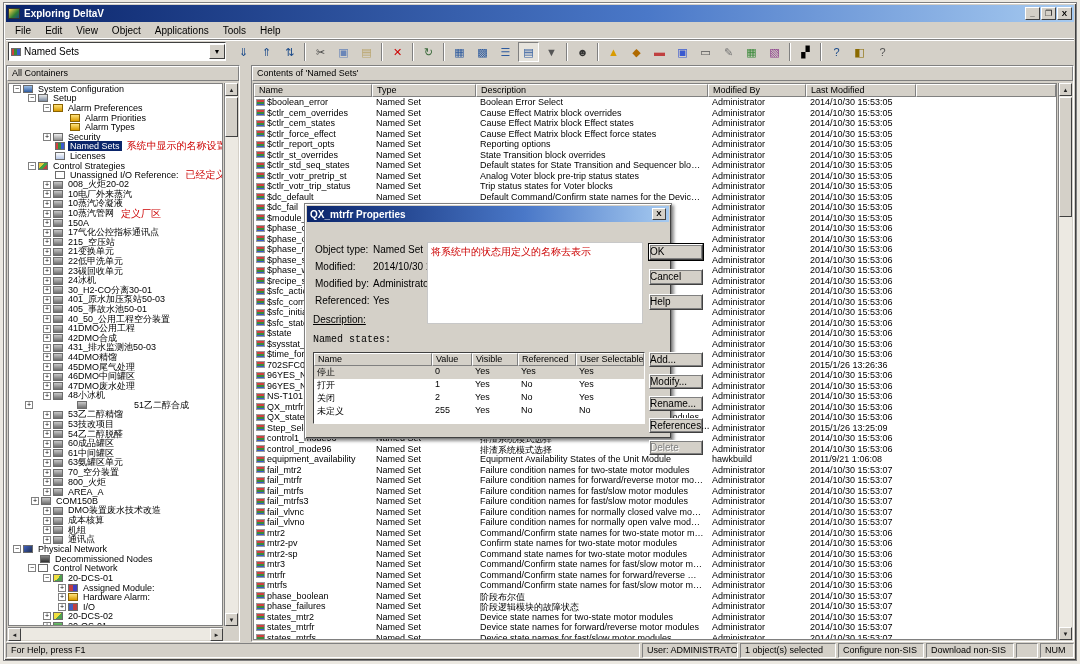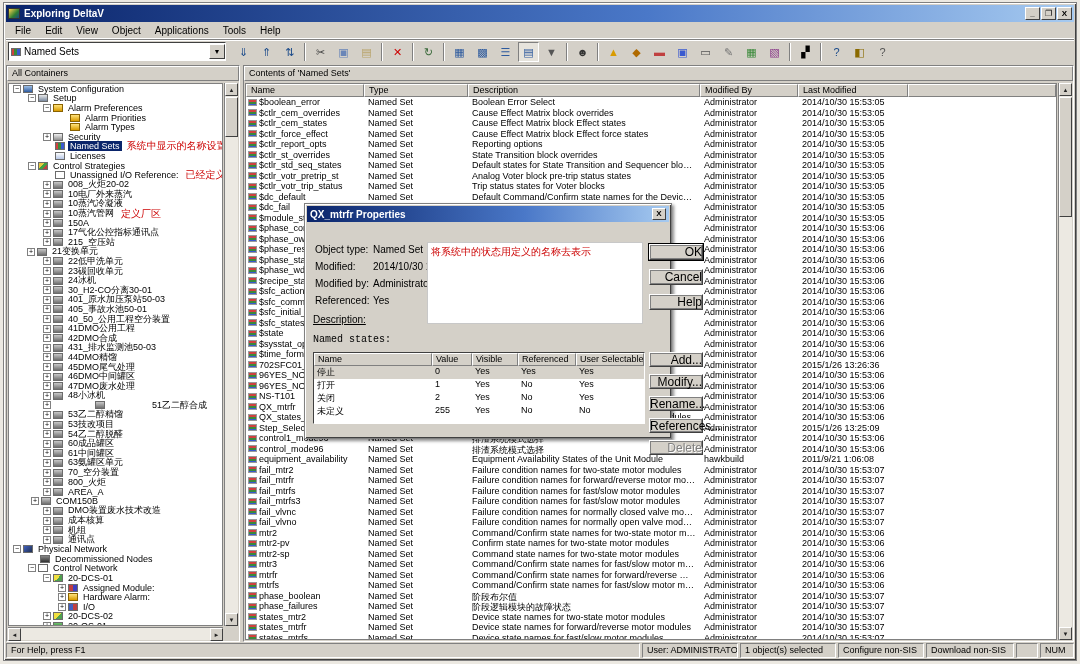--- a/index.html
+++ b/index.html
@@ -27,21 +27,21 @@
   .tbtn { width:21px; height:20px; margin:0 1px; background:#d4d0c8; font-size:11px; line-height:18px; text-align:center;
     border:1px solid #d4d0c8; }
   .tbtn.pressed { border-color:#808080 #fff #fff #808080; background:#e6e3dc; }
   .tsep { width:2px; height:18px; margin:0 3px; border-left:1px solid #808080; border-right:1px solid #fff; }
   
   .content { position:absolute; left:2px; right:2px; top:62px; bottom:18px; display:flex; }
   .pane { border:1px solid; border-color:#808080 #fff #fff #808080; background:#d4d0c8; position:relative; }
   .pane-header { height:15px; background:#d4d0c8; border:1px solid; border-color:#fff #808080 #808080 #fff;
     font-size:9px; padding:1px 4px; }
   .left-pane { width:234px; flex:0 0 auto; }
-  .right-pane { flex:1; margin-left:3px; }
+  .right-pane { flex:1; margin-left:11px; }
   .tree-body { position:absolute; left:1px; right:16px; top:17px; bottom:15px; background:#fff;
     border:1px solid #808080; overflow:hidden; font-size:9px; }
   .tree-row { height:9.6px; white-space:nowrap; display:flex; align-items:center; }
   .expander { width:8px; height:8px; border:1px solid #808080; background:#fff; font-size:7px; line-height:6px;
     text-align:center; flex:0 0 auto; margin-right:2px; color:#000; }
   .ic { display:inline-block; width:10px; height:8px; margin-right:3px; flex:0 0 auto; border:1px solid #6b6b6b; }
   .ic-computer{background:linear-gradient(#9fc1e8,#2d5a9e);} .ic-setup{background:linear-gradient(#e8e8e8,#7a8aa0);}
   .ic-alarm{background:linear-gradient(#ffe27a,#d99b00); border-color:#8a6200;}
   .ic-security{background:linear-gradient(#f0f0f0,#909090);} .ic-named{background:linear-gradient(90deg,#d04040 30%,#3a8a3a 30% 60%,#3a5ad0 60%);}
   .ic-license{background:linear-gradient(#fdfdfd,#b8c8e8);} .ic-strat{background:linear-gradient(135deg,#e8c840 40%,#40a040 40% 70%,#c04040 70%);}
@@ -82,21 +82,21 @@
   .dlg-title { height:16px; background:linear-gradient(90deg,#0a246a,#4a78c8 60%,#a6caf0); color:#fff;
     font-weight:bold; font-size:10px; display:flex; align-items:center; padding:0 3px; }
   .dlg-close { margin-left:auto; width:14px; height:12px; background:#d4d0c8; border:1px solid; border-color:#fff #404040 #404040 #fff;
     color:#000; font-size:8px; line-height:10px; text-align:center; font-weight:bold; }
   .dlg-body { position:relative; height:216px; }
   .fldlabel { position:absolute; left:8px; font-size:10px; }
   .fldvalue { position:absolute; left:66px; font-size:10px; }
   .annot-box { position:absolute; left:120px; top:20px; width:216px; height:82px; background:#fff; border:1px solid #c8c8c8; padding:2px 3px; }
   .annot-box span { color:#cc0000; font-size:10px; }
   .dlg-btn { position:absolute; left:342px; width:54px; height:16px; background:#d4d0c8; border:1px solid;
-    border-color:#fff #404040 #404040 #fff; box-shadow:0 0 0 1px #808080 inset; font-size:12px; text-align:right; line-height:14px; }
+    border-color:#fff #404040 #404040 #fff; box-shadow:0 0 0 1px #808080 inset; font-size:10px; text-align:left; line-height:14px; }
   .dlg-btn.default { outline:1px solid #000; }
   .dlg-btn.disabled { color:#808080; text-shadow:1px 1px 0 #fff; }
   .desc-box { position:absolute; left:6px; top:102px; width:332px; height:13px; background:#fff;
     border:1px solid; border-color:#404040 #fff #fff #404040; font-size:9px; padding:0 2px; white-space:nowrap; overflow:hidden; }
   .ns-table { position:absolute; left:6px; top:130px; width:332px; height:72px; background:#fff;
     border:1px solid; border-color:#404040 #fff #fff #404040; overflow:hidden; }
   .ns-grid { display:grid; grid-template-columns:118px 40px 46px 58px 1fr; }
   .ns-h { height:13px; background:#d4d0c8; border:1px solid; border-color:#fff #808080 #808080 #fff; font-size:9px; padding:0 3px; white-space:nowrap; overflow:hidden;}
   .ns-row { display:grid; grid-template-columns:118px 40px 46px 58px 1fr; height:13px; font-size:9px; }
   .ns-row.sel { background:#d6d2ca; }
@@ -258,21 +258,21 @@
           <div class="tree-row" style="padding-left: 34px;">
             <div class="expander">+</div>
             <div class="ic ic-area" style="flex: 0 0 auto;"></div>
             <div class="tree-label">17气化公控指标通讯点</div>
           </div>
           <div class="tree-row" style="padding-left: 34px;">
             <div class="expander">+</div>
             <div class="ic ic-area" style="flex: 0 0 auto;"></div>
             <div class="tree-label">215_空压站</div>
           </div>
-          <div class="tree-row" style="padding-left: 18px;">
+          <div class="tree-row" style="padding-left: 34px;">
             <div class="expander">+</div>
             <div class="ic ic-area" style="flex: 0 0 auto;"></div>
             <div class="tree-label">21变换单元</div>
           </div>
           <div class="tree-row" style="padding-left: 34px;">
             <div class="expander">+</div>
             <div class="ic ic-area" style="flex: 0 0 auto;"></div>
             <div class="tree-label">22低甲洗单元</div>
           </div>
           <div class="tree-row" style="padding-left: 34px;">
@@ -338,21 +338,21 @@
           <div class="tree-row" style="padding-left: 34px;">
             <div class="expander">+</div>
             <div class="ic ic-area" style="flex: 0 0 auto;"></div>
             <div class="tree-label">47DMO废水处理</div>
           </div>
           <div class="tree-row" style="padding-left: 34px;">
             <div class="expander">+</div>
             <div class="ic ic-area" style="flex: 0 0 auto;"></div>
             <div class="tree-label">48小冰机</div>
           </div>
-          <div class="tree-row" style="padding-left: 34px; gap: 42px;">
+          <div class="tree-row" style="padding-left: 16px; gap: 42px;">
             <div class="expander">+</div>
             <div class="ic ic-area" style="flex: 0 0 auto;"></div>
             <div class="tree-label">51乙二醇合成</div>
           </div>
           <div class="tree-row" style="padding-left: 34px;">
             <div class="expander">+</div>
             <div class="ic ic-area" style="flex: 0 0 auto;"></div>
             <div class="tree-label">53乙二醇精馏</div>
           </div>
           <div class="tree-row" style="padding-left: 34px;">

